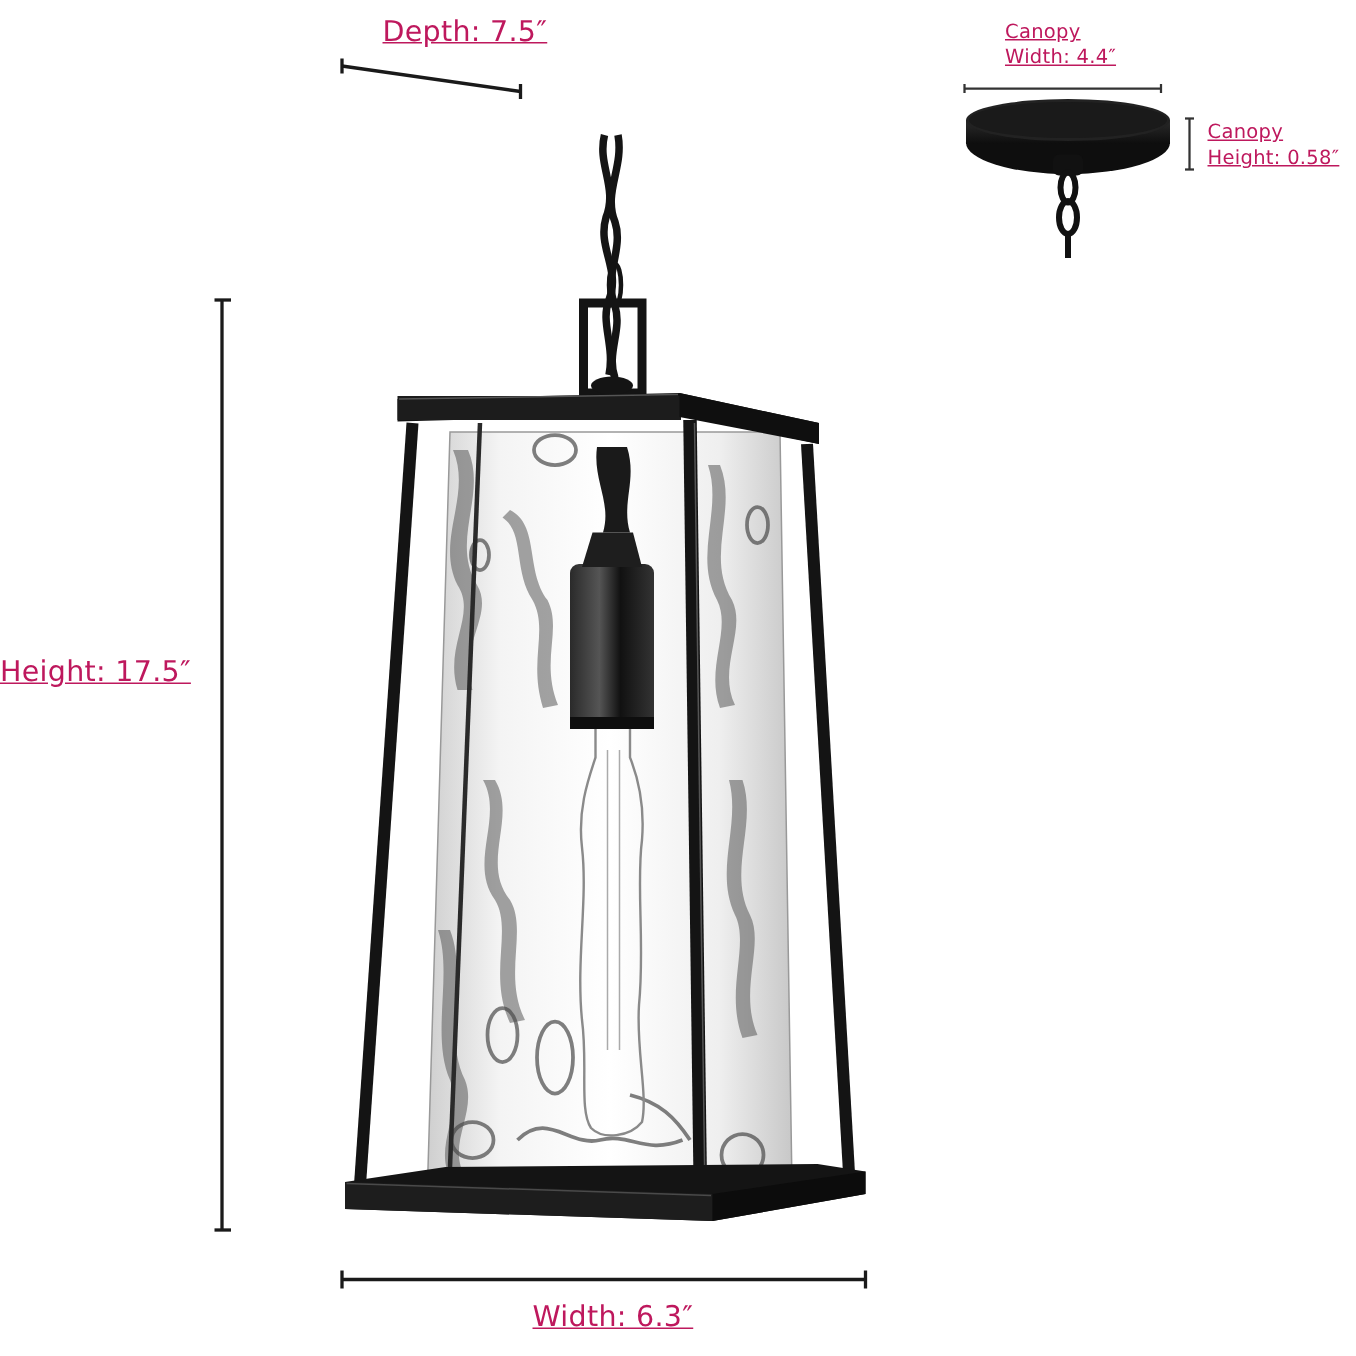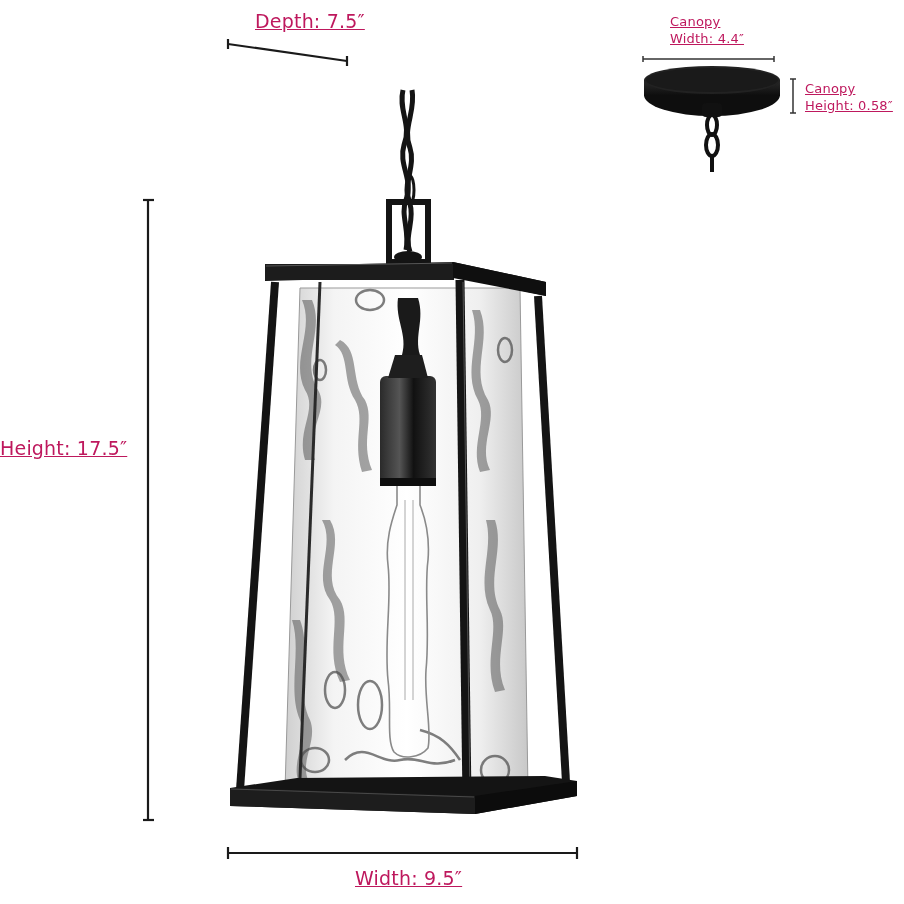--- a/index.html
+++ b/index.html
@@ -7,21 +7,21 @@
            font-family: "DejaVu Sans", "Liberation Sans", sans-serif; color: #111; }
     .label { position: absolute; font-size: 19px; color: #be185d; white-space: nowrap; letter-spacing: 0.2px; text-decoration: underline; }
     .label.small { font-size: 13px; line-height: 17px; }
     svg.stage { position: absolute; left: 0; top: 0; }
   </style>
 </head>
 <body>
 
 <div class="label" style="left:255px; top:10px;">Depth: 7.5″</div>
 <div class="label" style="left:0px; top:417px;margin-top:20px;">Height: 17.5″</div>
-<div class="label" style="left:355px; top:867px;">Width: 9.5″</div>
+<div class="label" style="left:355px; top:867px;">Width: 6.3″</div>
 
 <div class="label small" style="left:670px; top:13px;">
   <div>Canopy</div>
   <div>Width: 4.4″</div>
 </div>
 <div class="label small" style="left:805px; top:80px;">
   <div>Canopy</div>
   <div>Height: 0.58″</div>
 </div>
 

